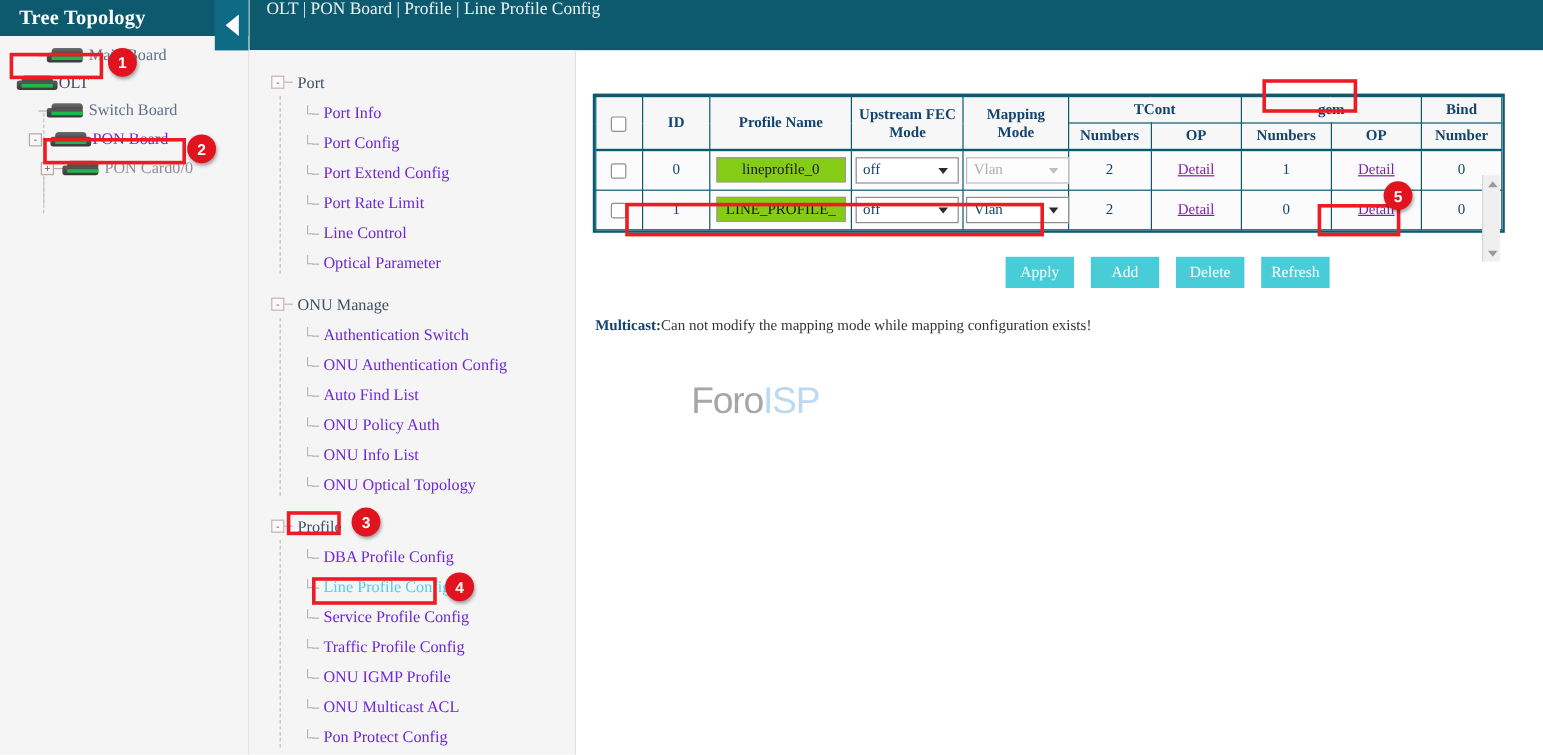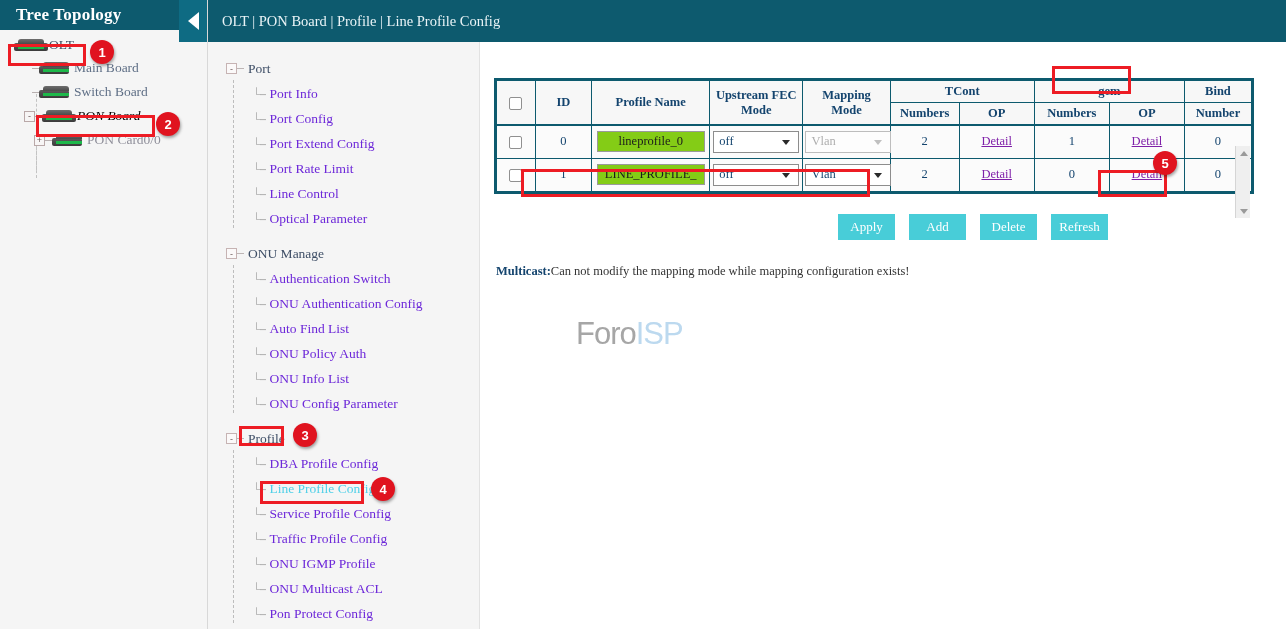--- a/index.html
+++ b/index.html
@@ -61,30 +61,30 @@
   .dev-ico .led {
     position:absolute; left:4px; bottom:2px; width:26px; height:3px;
     background: #1db84a;
   }
   .dev-ico.small .body { width:30px; }
   .tlabel {
     font-size: 13.5px; color: #5f6f86; white-space: nowrap;
     font-family: "Liberation Serif","DejaVu Serif",serif;
   }
   .tlabel.root { color: #3d4d63; }
-  .tlabel.active { color: #000000; font-style: italic; }
+  .tlabel.active { color: #6d28d9; }
   .tlabel.dim { color: #8f8f9a; }
 
   .vline { position: absolute; width: 0; border-left: 1px dashed #c3c3c3; }
 
   
   .main { position: absolute; left: 208px; top: 0; right: 0; bottom: 0; }
   .topbar {
     height: 42px; background: #0d5a6e; color: #eaf4f7;
-    display: flex; align-items: center; padding-left: 14px;
+    display: flex; padding-left: 14px;
     font-size: 14.5px;
   }
   .content { position: absolute; left: 0; top: 42px; right: 0; bottom: 0; background:#ffffff; display:flex; }
 
   .menu-col {
     width: 272px; background: #f5f5f5; height: 100%; padding-top: 14px;
     position: relative; border-right: 1px solid #e2e2e2;
   }
   .mgroup { position: relative; }
   .mgroup-head { display:flex; align-items:center; height: 25px; padding-left: 18px; }
@@ -187,37 +187,37 @@
       <div class="collapse-btn">
         <span class="tri"></span>
       </div>
     </div>
 
     <div class="tree-body">
 
       <div class="vline" style="left:36px; top:64px; height:76px;"></div>
       <div class="vline" style="left:36px; top:116px; height:32px;"></div>
 
-      <div class="tnode" style="padding-left:14px; height:22px;">
-        <span class="dev-ico">
-          <span class="body"></span>
-            <span class="top"></span>
-            <span class="led"></span>
-        </span>
-        <span class="tlabel root">OLT</span>
-      </div>
-
       <div class="tnode" style="padding-left:32px; height:24px;">
         <span class="dash"></span>
         <span class="dev-ico small">
           <span class="body"></span>
             <span class="top"></span>
             <span class="led"></span>
         </span>
         <span class="tlabel">Main Board</span>
+      </div>
+
+      <div class="tnode" style="padding-left:14px; height:22px;">
+        <span class="dev-ico">
+          <span class="body"></span>
+            <span class="top"></span>
+            <span class="led"></span>
+        </span>
+        <span class="tlabel root">OLT</span>
       </div>
 
       <div class="tnode" style="padding-left:32px; height:24px;">
         <span class="dash"></span>
         <span class="dev-ico small">
           <span class="body"></span>
             <span class="top"></span>
             <span class="led"></span>
         </span>
         <span class="tlabel">Switch Board</span>
@@ -311,21 +311,21 @@
           <div class="mitem">
             <span class="lead">└--</span>
             <span class="txt">ONU Policy Auth</span>
           </div>
           <div class="mitem">
             <span class="lead">└--</span>
             <span class="txt">ONU Info List</span>
           </div>
           <div class="mitem">
             <span class="lead">└--</span>
-            <span class="txt">ONU Config Parameter</span>
+            <span class="txt">ONU Optical Topology</span>
           </div>
         </div>
 
         <div class="mgroup" style="margin-top:10px;">
           <div class="vdash" style="top:24px; height:173px;"></div>
           <div class="mgroup-head">
             <span class="tog">-</span>
             <span class="dash"></span>
             <span class="mgroup-title">Profile</span>
           </div>

